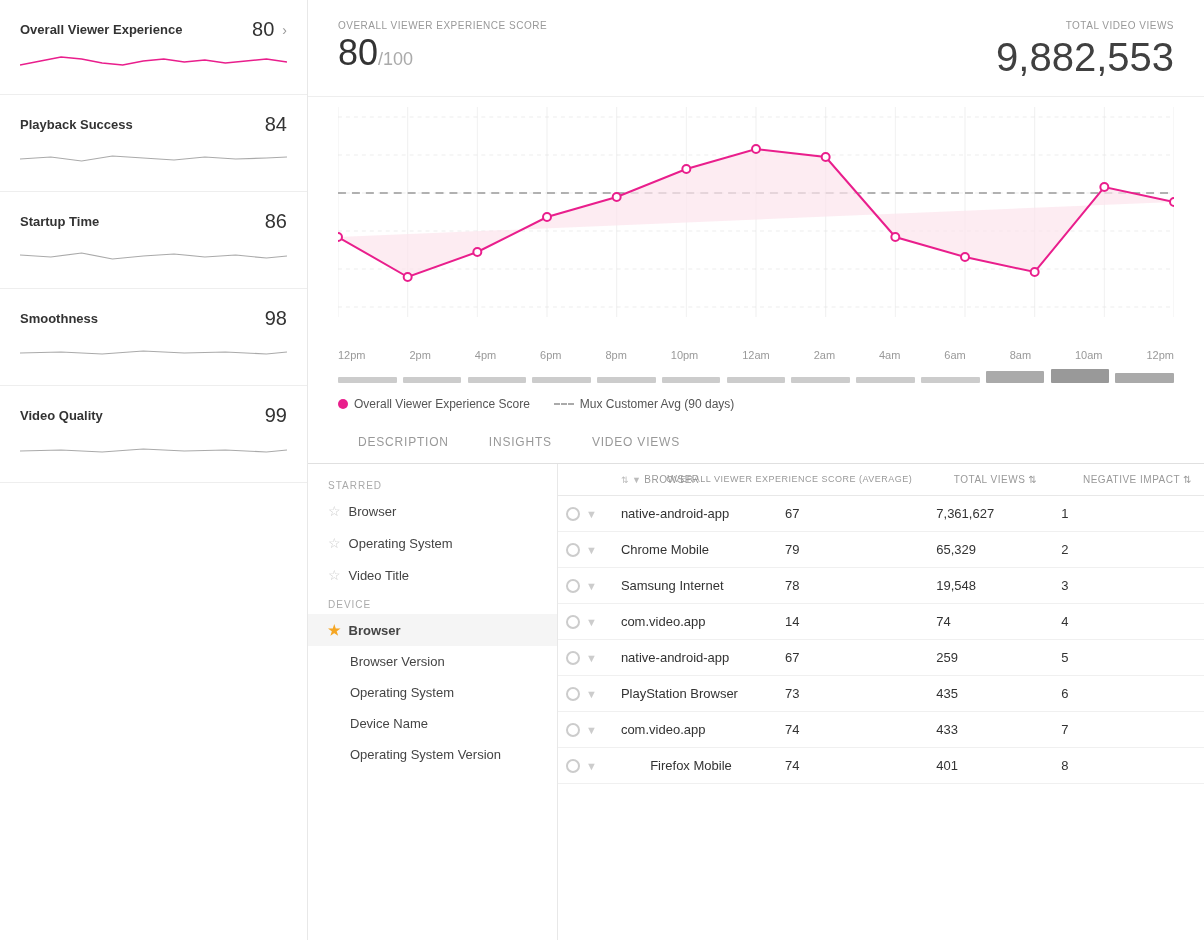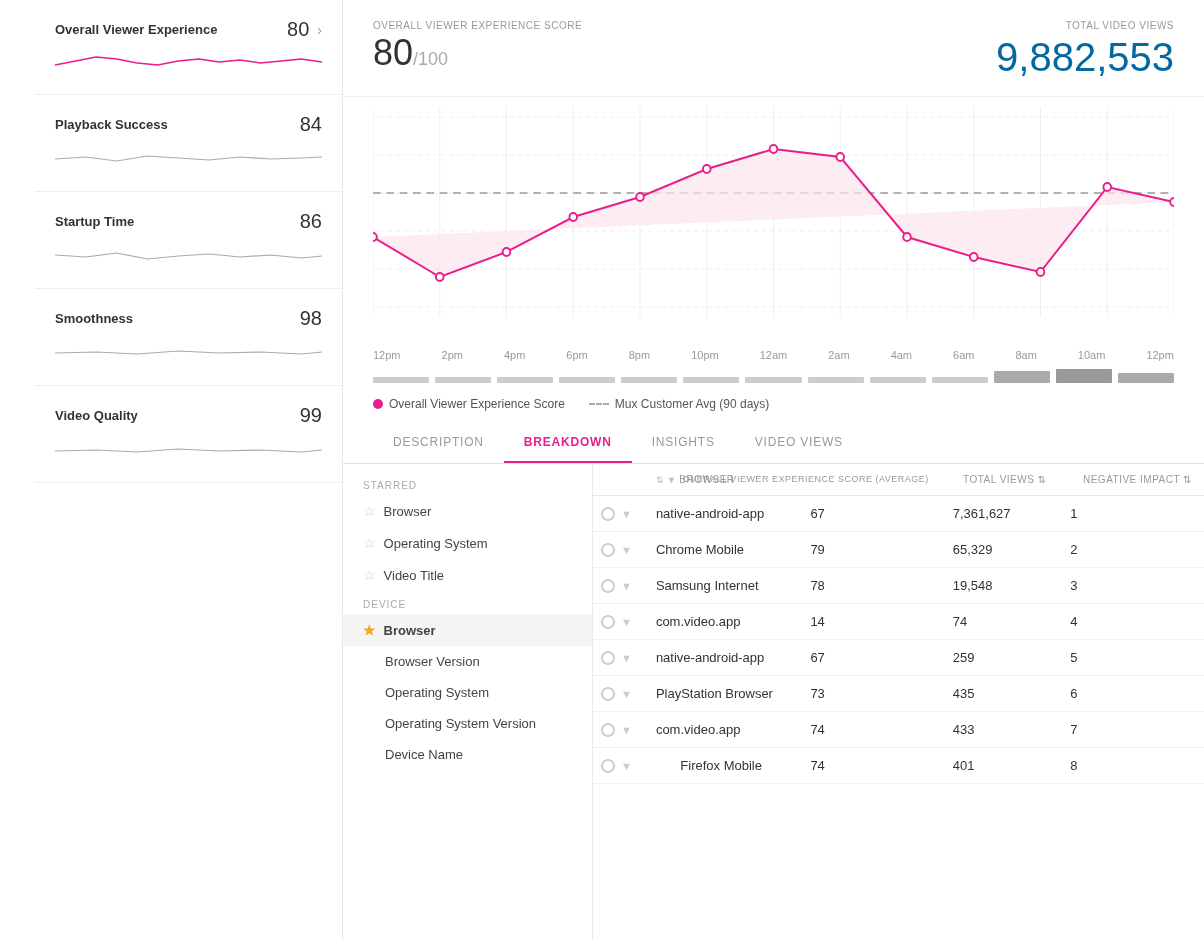--- a/index.html
+++ b/index.html
@@ -1,38 +1,38 @@
 <!DOCTYPE html>
 <html><head>
   <meta charset="utf-8">
   <style>
     * { box-sizing: border-box; margin: 0; padding: 0; }
     body { font-family: -apple-system, BlinkMacSystemFont, 'Segoe UI', Arial, sans-serif; background: #fff; color: #333; font-size: 13px; display: flex; height: 940px; overflow: hidden; }
 
     
-    .sidebar { width: 308px; min-width: 308px; border-right: 1px solid #e8e8e8; overflow-y: auto; background: #fff; margin-left: 35px; }
+    .sidebar { width: 308px; min-width: 308px; border-right: 1px solid #e8e8e8; overflow-y: auto; background: #fff; }
     .sidebar-card { padding: 18px 20px 14px; border-bottom: 1px solid #eee; cursor: pointer; }
     .sidebar-card-header { display: flex; justify-content: space-between; align-items: center; margin-bottom: 8px; }
     .sidebar-card-title { font-size: 13px; font-weight: 600; color: #333; }
     .sidebar-card-score { font-size: 20px; font-weight: 300; color: #333; }
     .sidebar-card-arrow { color: #999; font-size: 14px; }
     .sparkline { width: 100%; height: 30px; }
     .overall-card { background: #fff; }
     .overall-card .sidebar-card-header { margin-bottom: 6px; }
 
     
     .main { flex: 1; overflow: hidden; display: flex; flex-direction: column; }
 
     
     .top-metrics { display: flex; justify-content: space-between; align-items: flex-start; padding: 20px 30px 16px; border-bottom: 1px solid #eee; }
     .metric-block {}
     .metric-label { font-size: 10px; color: #999; letter-spacing: 0.5px; text-transform: uppercase; margin-bottom: 4px; }
     .metric-value { font-size: 36px; font-weight: 300; color: #333; line-height: 1; }
     .metric-value span { font-size: 18px; color: #aaa; }
-    .metric-value-right { font-size: 40px; font-weight: 300; color: #0369a1; text-align: right; }
+    .metric-value-right { font-size: 40px; font-weight: 300; color: #404040; text-align: right; }
 
     
     .chart-area { padding: 10px 30px 0; position: relative; }
 
     
     .chart-legend { display: flex; gap: 24px; align-items: center; padding: 10px 30px 12px; }
     .legend-item { display: flex; align-items: center; gap: 6px; font-size: 12px; color: #555; }
     .legend-dot { width: 10px; height: 10px; border-radius: 50%; background: #e91e8c; }
     .legend-dash { width: 20px; height: 0; border-top: 2px dashed #aaa; }
 
@@ -237,21 +237,20 @@
       <span>Overall Viewer Experience Score</span>
     </div>
     <div class="legend-item">
       <div class="legend-dash"></div>
       <span>Mux Customer Avg (90 days)</span>
     </div>
   </div>
 
   <div class="tabs">
     <div class="tab">DESCRIPTION</div>
-    <div class="tab active">BREAKDOWN</div>
     <div class="tab">INSIGHTS</div>
     <div class="tab">VIDEO VIEWS</div>
   </div>
 
   <div class="breakdown">
 
     <div class="breakdown-left">
       <div class="breakdown-section-label">STARRED</div>
 
       <div class="breakdown-item">
@@ -273,24 +272,24 @@
         <span class="star-icon star-filled">★</span>
         <span>Browser</span>
       </div>
       <div class="breakdown-item">
         <span style="padding-left:22px;">Browser Version</span>
       </div>
       <div class="breakdown-item">
         <span style="padding-left:22px;">Operating System</span>
       </div>
       <div class="breakdown-item">
+        <span style="padding-left:22px;">Device Name</span>
+      </div>
+      <div class="breakdown-item">
         <span style="padding-left:22px;">Operating System Version</span>
-      </div>
-      <div class="breakdown-item">
-        <span style="padding-left:22px;">Device Name</span>
       </div>
     </div>
 
     <div class="breakdown-right">
       <table class="breakdown-table">
         <thead>
           <tr>
             <th style="width:40px;padding-left:8px;"></th>
             <th style="text-align:left;">
               <div class="th-inner left">

